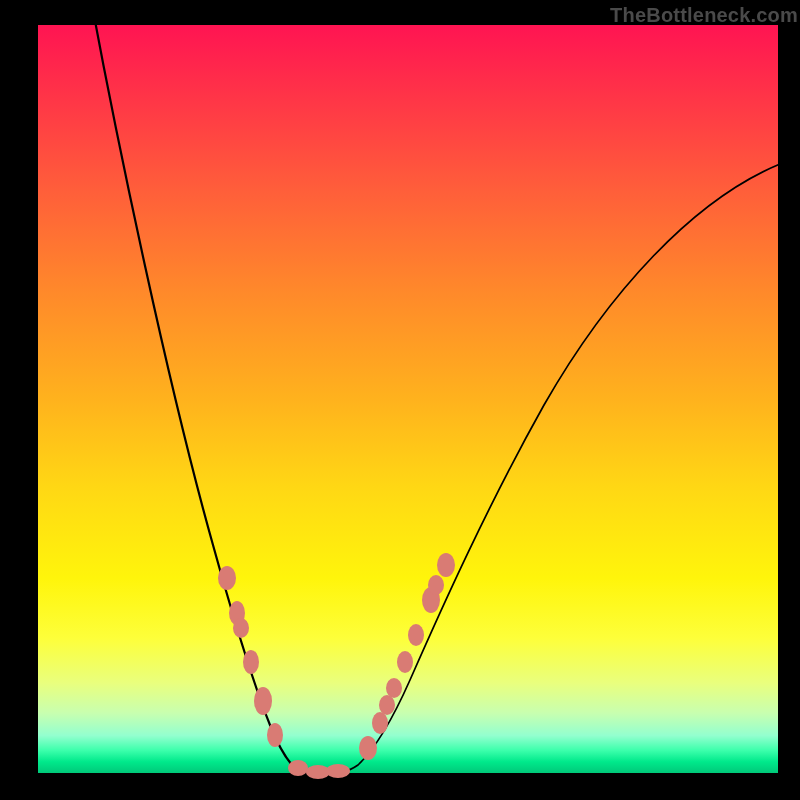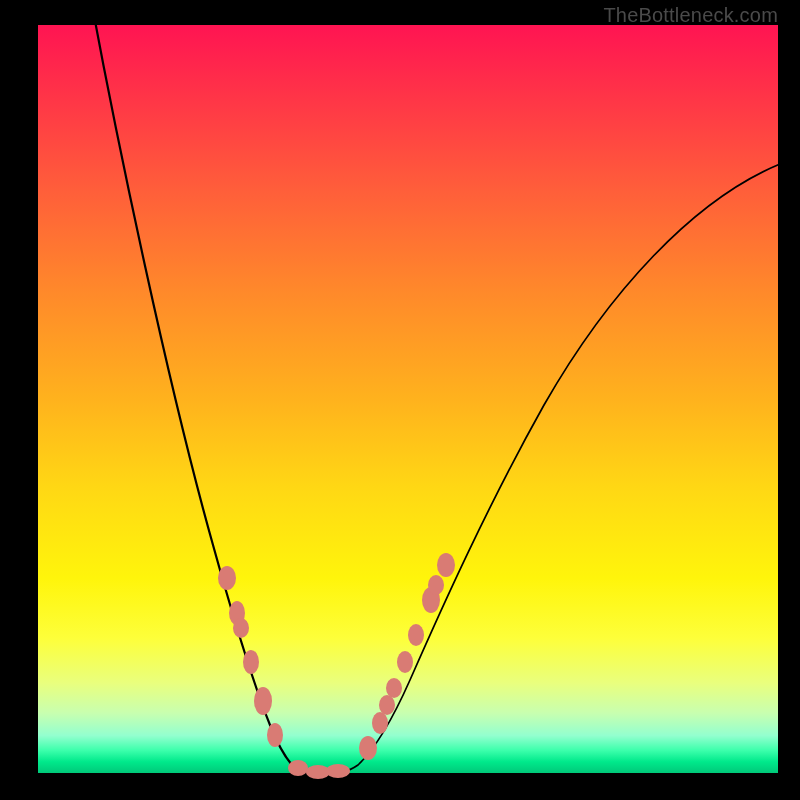--- a/index.html
+++ b/index.html
@@ -55,24 +55,24 @@
     stroke-linecap: round;
   }
   .curve-thin { stroke-width: 1.7; }
   .marker {
     fill: #d97b74;
     stroke: none;
   }
   .watermark {
     position: absolute;
     top: 4px;
-    right: 22px;
+    right: 2px;
     color: #4a4a4a;
     font-size: 20px;
-    font-weight: 400;
+    font-weight: 700;
     letter-spacing: 0.2px;
   }
 </style>
 </head>
 <body>
 
 <div class="stage">
 
   <div class="plot-area">
     <svg class="layer" viewBox="0 0 740 748" preserveAspectRatio="none">

